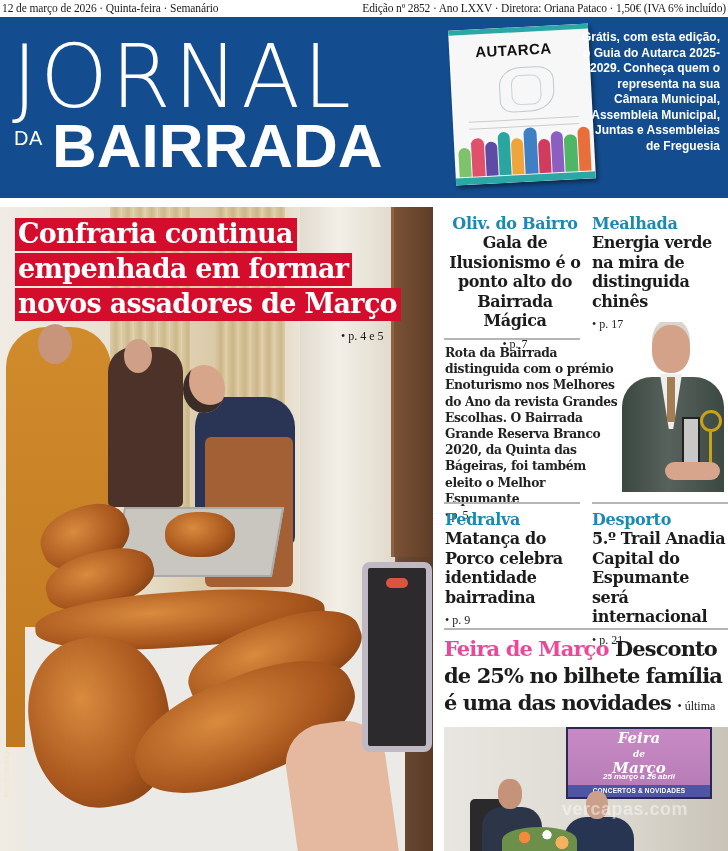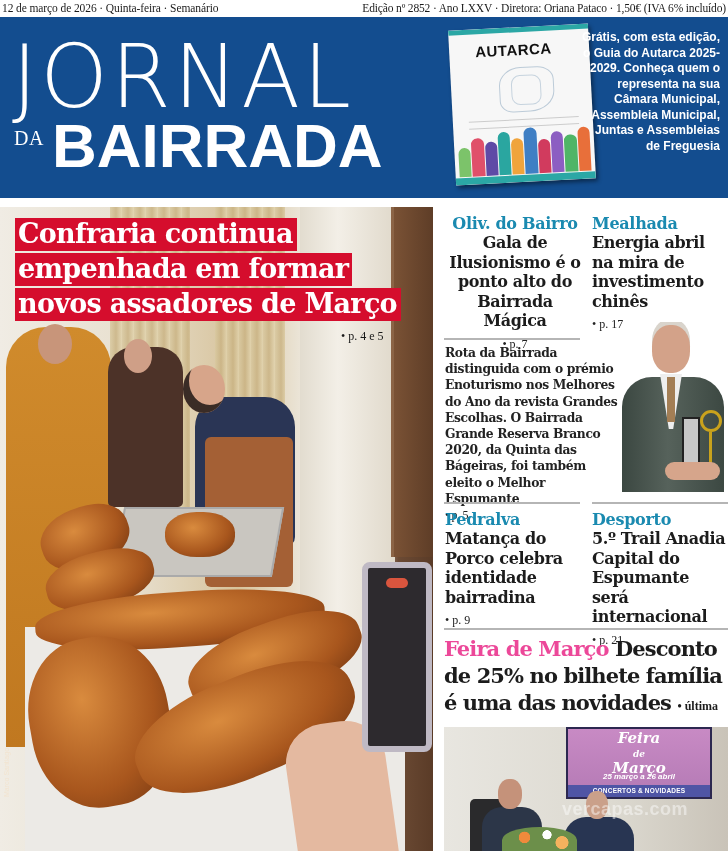--- a/index.html
+++ b/index.html
@@ -7,21 +7,21 @@
   body { position: relative; font-family: "DejaVu Serif", serif; color: #1a1a1a; }
 
   
   .topbar { position: absolute; left: 0; top: 0; width: 728px; height: 16px; display: flex; justify-content: space-between; align-items: center; padding: 0 2px; font-family: "Liberation Serif", serif; font-size: 11.5px; color: #1a1a1a; white-space: nowrap; }
   .topbar .left { letter-spacing: -0.1px; }
   .topbar .right { letter-spacing: -0.15px; }
 
   
   .masthead { position: absolute; left: 0; top: 17px; width: 728px; height: 181px; background: #134d8f; overflow: hidden; }
   .logo-jornal { position: absolute; left: 12px; top: 16px; font-family: "DejaVu Sans", sans-serif; font-weight: 200; font-size: 86px; letter-spacing: 3px; color: #ffffff; line-height: 1; transform: scaleY(1.02); font-stretch: condensed; }
-  .logo-da { position: absolute; left: 14px; top: 110px; font-family: Liberation Serif, serif; font-size: 20px; color: #ffffff; letter-spacing: 0.5px; }
+  .logo-da { position: absolute; left: 14px; top: 110px; font-family: Liberation Sans, sans-serif; font-size: 20px; color: #ffffff; letter-spacing: 0.5px; }
   .logo-bairrada { position: absolute; left: 52px; top: 98px; font-family: "Liberation Sans", sans-serif; font-weight: bold; font-size: 62px; color: #ffffff; letter-spacing: 0px; line-height: 1; }
 
   
   .mag { position: absolute; left: 452px; top: 10px; width: 140px; height: 155px; transform: rotate(-3deg); background: #f7f7f7; box-shadow: 2px 3px 4px rgba(0,0,0,0.45); overflow: hidden; }
   .mag .strip { position: absolute; left: 0; top: 0; width: 100%; height: 5px; background: #2ba7a5; }
   .mag .title { position: absolute; left: 26px; top: 14px; font-family: "Liberation Sans", sans-serif; font-weight: bold; font-size: 15px; color: #111; letter-spacing: 0.5px; }
   .mag .map { position: absolute; left: 48px; top: 40px; width: 55px; height: 45px; border: 1px solid #bccbd8; border-radius: 40% 30% 45% 25%; }
   .mag .map2 { position: absolute; left: 60px; top: 48px; width: 30px; height: 30px; border: 1px solid #c6d3de; border-radius: 30%; }
   .mag .txt { position: absolute; left: 16px; top: 92px; width: 110px; height: 8px; border-top: 1px solid #ccc; border-bottom: 1px solid #ccc; }
   .mag .people { position: absolute; left: 4px; bottom: 8px; width: 132px; height: 48px; display: flex; align-items: flex-end; gap: 1px; }
@@ -71,21 +71,21 @@
   .portrait .head { position: absolute; left: 32px; top: 3px; width: 38px; height: 48px; border-radius: 45%; background: #d3a289; box-shadow: 0 -6px 0 #d9d4cc; }
   .portrait .shirt { position: absolute; left: 40px; top: 52px; width: 22px; height: 55px; background: #eee; clip-path: polygon(0 0, 100% 0, 60% 100%, 40% 100%); }
   .portrait .tie { position: absolute; left: 47px; top: 55px; width: 8px; height: 45px; background: #a37e55; }
   .portrait .trophy { position: absolute; left: 62px; top: 95px; width: 18px; height: 60px; background: #c8c8c8; border: 2px solid #222; }
   .portrait .key { position: absolute; left: 80px; top: 88px; width: 22px; height: 22px; border: 3px solid #c9a21c; border-radius: 50%; }
   .portrait .keyshaft { position: absolute; left: 89px; top: 110px; width: 3px; height: 45px; background: #c9a21c; }
   .portrait .hands { position: absolute; left: 45px; top: 140px; width: 55px; height: 18px; background: #d6a58b; border-radius: 9px; }
 
   .feira { position: absolute; left: 444px; top: 635px; width: 284px; font-family: "DejaVu Serif", serif; font-weight: bold; font-size: 21px; line-height: 27px; letter-spacing: -0.9px; color: #1c1c1c; }
   .feira .red { color: #ec4899; }
-  .feira .ref { font-weight: bold; font-family: "Liberation Serif", serif; font-size: 12px; letter-spacing: 0; }
+  .feira .ref { font-weight: normal; font-family: "Liberation Serif", serif; font-size: 12px; letter-spacing: 0; }
 
   .feira-photo { position: absolute; left: 444px; top: 727px; width: 284px; height: 124px; background: linear-gradient(90deg, #e8e6e0, #dcd9d0 60%, #c9c3b8); overflow: hidden; }
   .screen { position: absolute; left: 122px; top: 0px; width: 146px; height: 72px; background: linear-gradient(180deg, #c88ac4, #b47ab5); border: 2px solid #2c2850; }
   .screen .scr-title { position: absolute; left: 0; top: 2px; width: 100%; text-align: center; font-family: "DejaVu Serif", serif; font-style: italic; font-weight: bold; font-size: 15px; line-height: 14px; color: #ffffff; }
   .screen .scr-date { position: absolute; left: 0; top: 43px; width: 100%; text-align: center; font-family: "Liberation Sans", sans-serif; font-style: italic; font-weight: bold; font-size: 8px; color: #ffffff; }
   .screen .scr-band { position: absolute; left: 0; bottom: 0; width: 100%; height: 12px; background: #4f55a5; text-align: center; font-family: "Liberation Sans", sans-serif; font-weight: bold; font-size: 6.5px; line-height: 12px; color: #ffffff; letter-spacing: 0.2px; }
   .chair { position: absolute; left: 26px; top: 72px; width: 34px; height: 56px; background: #2a2a2c; border-radius: 5px; }
   .man1 { position: absolute; left: 38px; top: 80px; width: 60px; height: 50px; background: #2c3648; border-radius: 20px 20px 0 0; }
   .man1-head { position: absolute; left: 54px; top: 52px; width: 24px; height: 30px; border-radius: 45%; background: #c5927a; }
   .man2 { position: absolute; left: 120px; top: 90px; width: 70px; height: 40px; background: #283552; border-radius: 22px 22px 0 0; }
@@ -167,21 +167,21 @@
 </div>
 
 <div class="brief" style="left:445px;top:214px;width:140px;text-align:center;">
   <div class="kicker">Oliv. do Bairro</div>
   <div class="title">Gala de Ilusionismo é o ponto alto do Bairrada Mágica</div>
   <div class="ref">• p. 7</div>
 </div>
 
 <div class="brief" style="left:592px;top:214px;width:132px;">
   <div class="kicker">Mealhada</div>
-  <div class="title">Energia abril na mira de investimento chinês</div>
+  <div class="title">Energia verde na mira de distinguida chinês</div>
   <div class="ref">• p. 17</div>
 </div>
 
 <div class="rule" style="left:444px;top:338px;width:136px;"></div>
 
 <div class="rota">
   <span>Rota da Bairrada distinguida com o prémio Enoturismo nos Melhores do Ano da revista Grandes Escolhas. O Bairrada Grande Reserva Branco 2020, da Quinta das Bágeiras, foi também eleito o Melhor Espumante</span><br>
   <span class="ref">• p. 5</span>
 </div>
 

